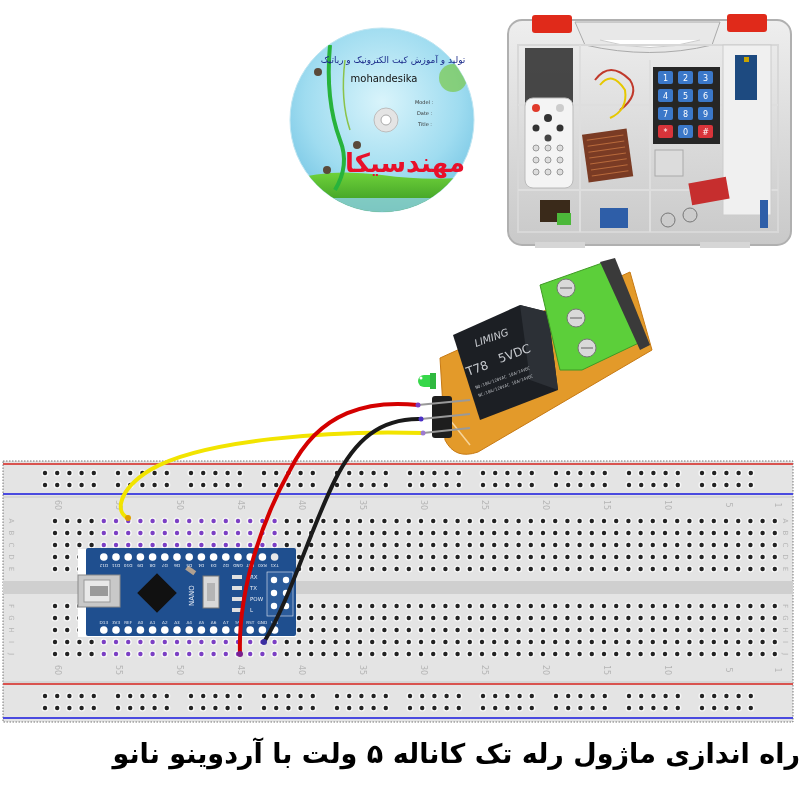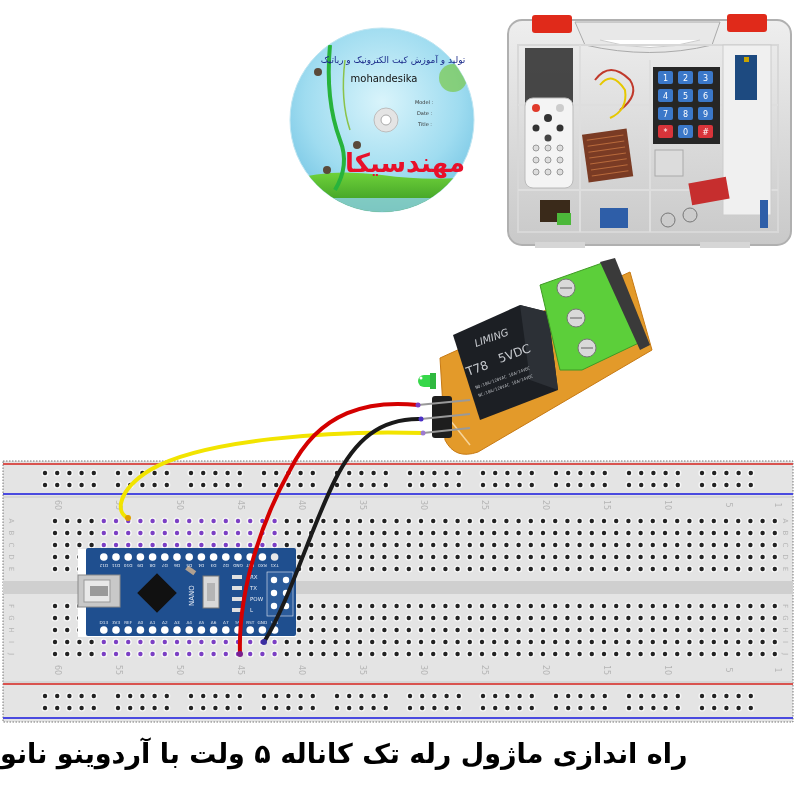--- a/index.html
+++ b/index.html
@@ -1,19 +1,19 @@
 <!DOCTYPE html>
 <html><head>
 <meta charset="utf-8">
 <style>
   html, body { margin:0; padding:0; background:#ffffff; }
   body { width:800px; height:800px; position:relative; overflow:hidden; font-family:"DejaVu Sans", sans-serif; }
   #stage { position:absolute; left:0; top:0; width:800px; height:800px; }
   .caption {
-    position:absolute; left:0; top:738px; width:800px; text-align:left;
+    position:absolute; left:0; top:738px; width:800px; text-align:right;
     font-family:"DejaVu Sans", sans-serif; font-weight:bold; font-size:27px; color:#000;
     direction:rtl; letter-spacing:0px;
   }
   .svgtext { font-family:"DejaVu Sans", sans-serif; }
   .mono { font-family:"DejaVu Sans Mono", monospace; }
 </style>
 </head>
 <body>
 
 <svg id="stage" width="800" height="800" viewBox="0 0 800 800" xmlns="http://www.w3.org/2000/svg">

